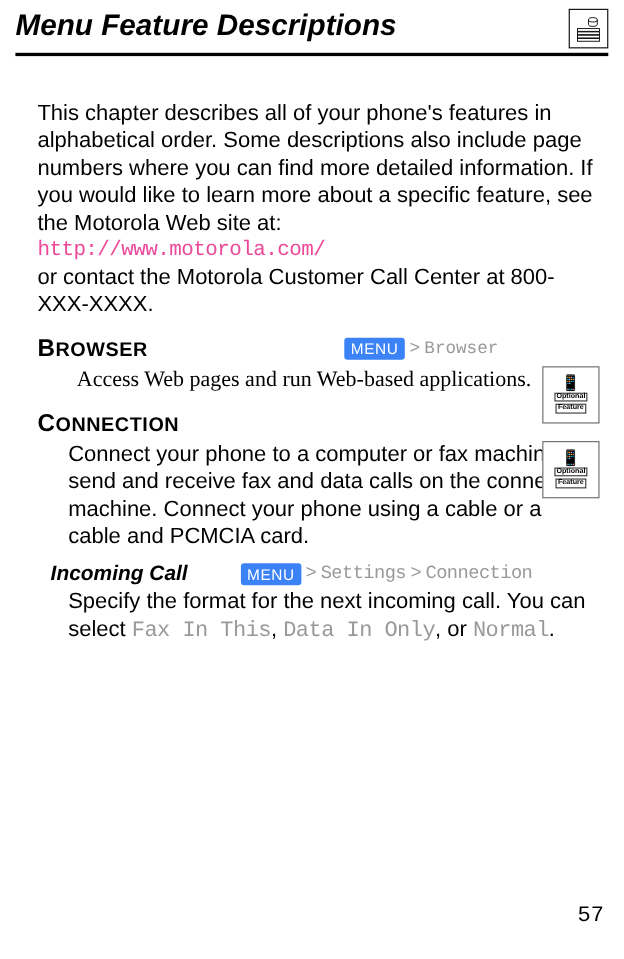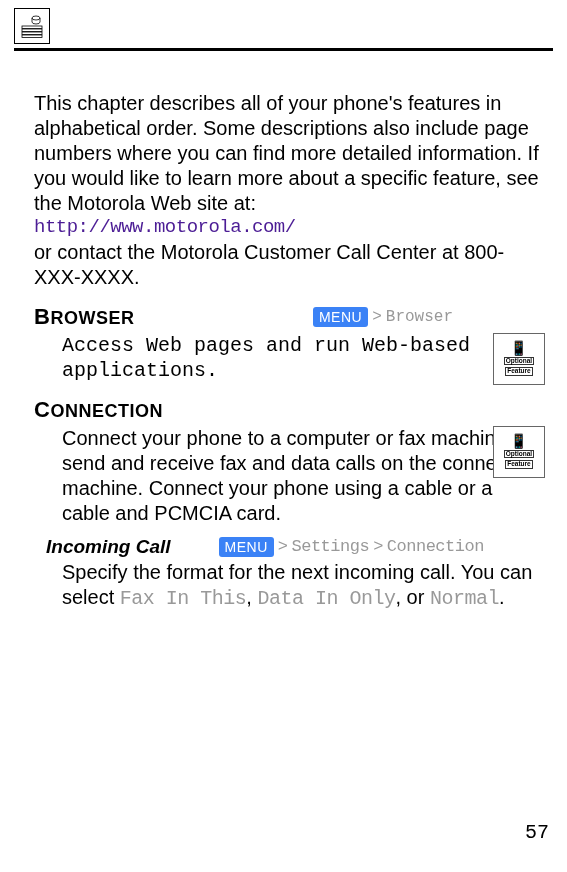--- a/index.html
+++ b/index.html
@@ -49,21 +49,21 @@
     .body-text {
       font-size: 20px;
       line-height: 1.25;
       padding-left: 20px;
       padding-right: 8px;
       font-family: 'Trebuchet MS', 'Lucida Sans', Arial, sans-serif;
     }
     .url-text {
       font-family: 'Courier New', monospace;
       font-size: 19px;
-      color: #4c1d95;
+      color: #ec4899;
       letter-spacing: -0.5px;
     }
     .feature-block {
       margin-top: 14px;
       padding-left: 20px;
     }
     .feature-header {
       display: flex;
       align-items: center;
       margin-bottom: 3px;
@@ -97,23 +97,24 @@
       font-weight: normal;
       padding: 2px 6px;
       border-radius: 3px;
       letter-spacing: 0.5px;
     }
     .feature-desc {
       font-size: 20px;
       line-height: 1.25;
       padding-left: 28px;
       padding-right: 70px;
-      font-family: Liberation Mono, monospace;
+      font-family: Liberation Serif, serif;
       margin-bottom: 10px;
       position: relative;
+      text-align: right;
     }
     .feature-desc-full {
       font-size: 20px;
       line-height: 1.25;
       padding-left: 28px;
       padding-right: 8px;
       font-family: 'Trebuchet MS', 'Lucida Sans', Arial, sans-serif;
       margin-bottom: 10px;
     }
     .optional-icon {
@@ -193,20 +194,21 @@
     .connection-block {
       margin-top: 14px;
       padding-left: 20px;
       position: relative;
     }
   </style>
 </head>
 <body>
 
 <div class="header-row">
+  <div class="page-title">Menu Feature Descriptions</div>
   <div class="header-icon-box">
     <svg viewBox="0 0 28 28">
       <ellipse cx="18" cy="6" rx="4" ry="2" fill="none" stroke="black" stroke-width="0.8"></ellipse>
       <path d="M14 6 L14 10 Q14 12 18 12 Q22 12 22 10 L22 6" fill="none" stroke="black" stroke-width="0.8"></path>
       <rect x="4" y="14" width="20" height="2.5" fill="none" stroke="black" stroke-width="0.8"></rect>
       <rect x="4" y="17" width="20" height="2.5" fill="none" stroke="black" stroke-width="0.8"></rect>
       <rect x="4" y="20" width="20" height="2.5" fill="none" stroke="black" stroke-width="0.8"></rect>
       <rect x="4" y="23" width="20" height="2.5" fill="none" stroke="black" stroke-width="0.8"></rect>
     </svg>
   </div>

